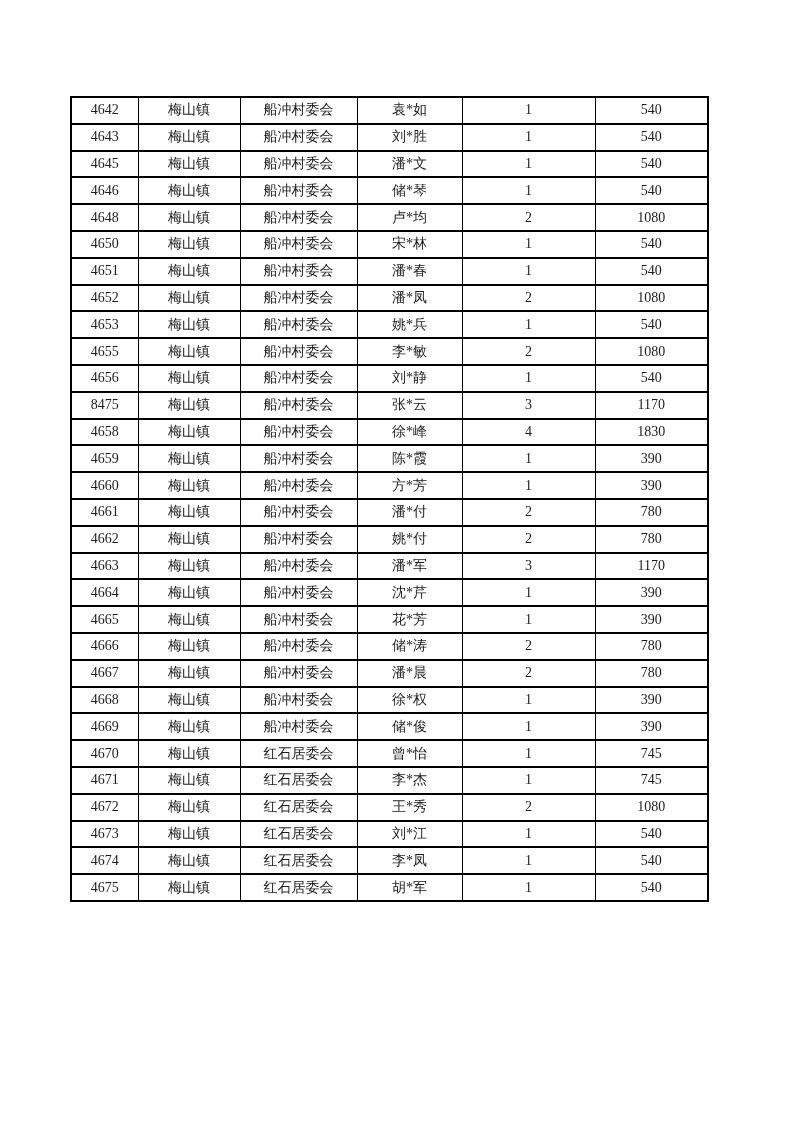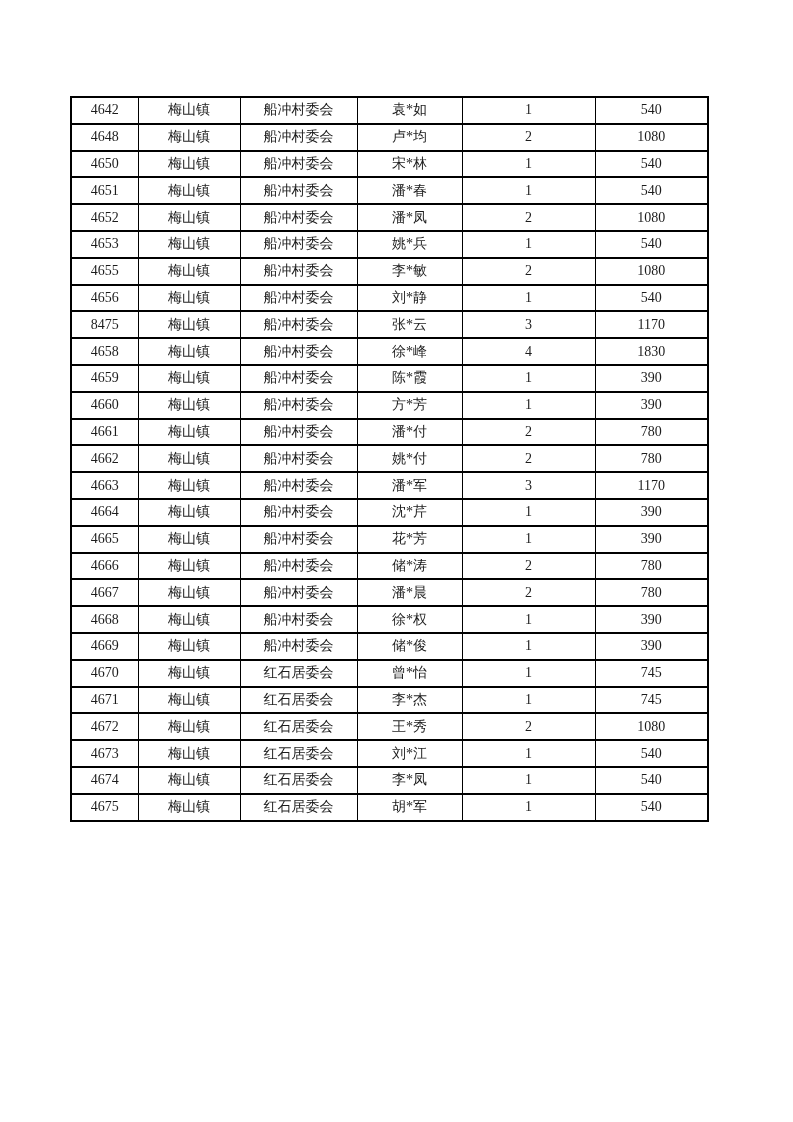--- a/index.html
+++ b/index.html
@@ -62,20 +62,44 @@
     <tbody id="table-body">
         <tr>
           <td>4642</td>
           <td>梅山镇</td>
           <td>船冲村委会</td>
           <td>袁*如</td>
           <td>1</td>
           <td>540</td>
         </tr>
         <tr>
+          <td>4643</td>
+          <td>梅山镇</td>
+          <td>船冲村委会</td>
+          <td>刘*胜</td>
+          <td>1</td>
+          <td>540</td>
+        </tr>
+        <tr>
+          <td>4645</td>
+          <td>梅山镇</td>
+          <td>船冲村委会</td>
+          <td>潘*文</td>
+          <td>1</td>
+          <td>540</td>
+        </tr>
+        <tr>
+          <td>4646</td>
+          <td>梅山镇</td>
+          <td>船冲村委会</td>
+          <td>储*琴</td>
+          <td>1</td>
+          <td>540</td>
+        </tr>
+        <tr>
           <td>4648</td>
           <td>梅山镇</td>
           <td>船冲村委会</td>
           <td>卢*均</td>
           <td>2</td>
           <td>1080</td>
         </tr>
         <tr>
           <td>4650</td>
           <td>梅山镇</td>

